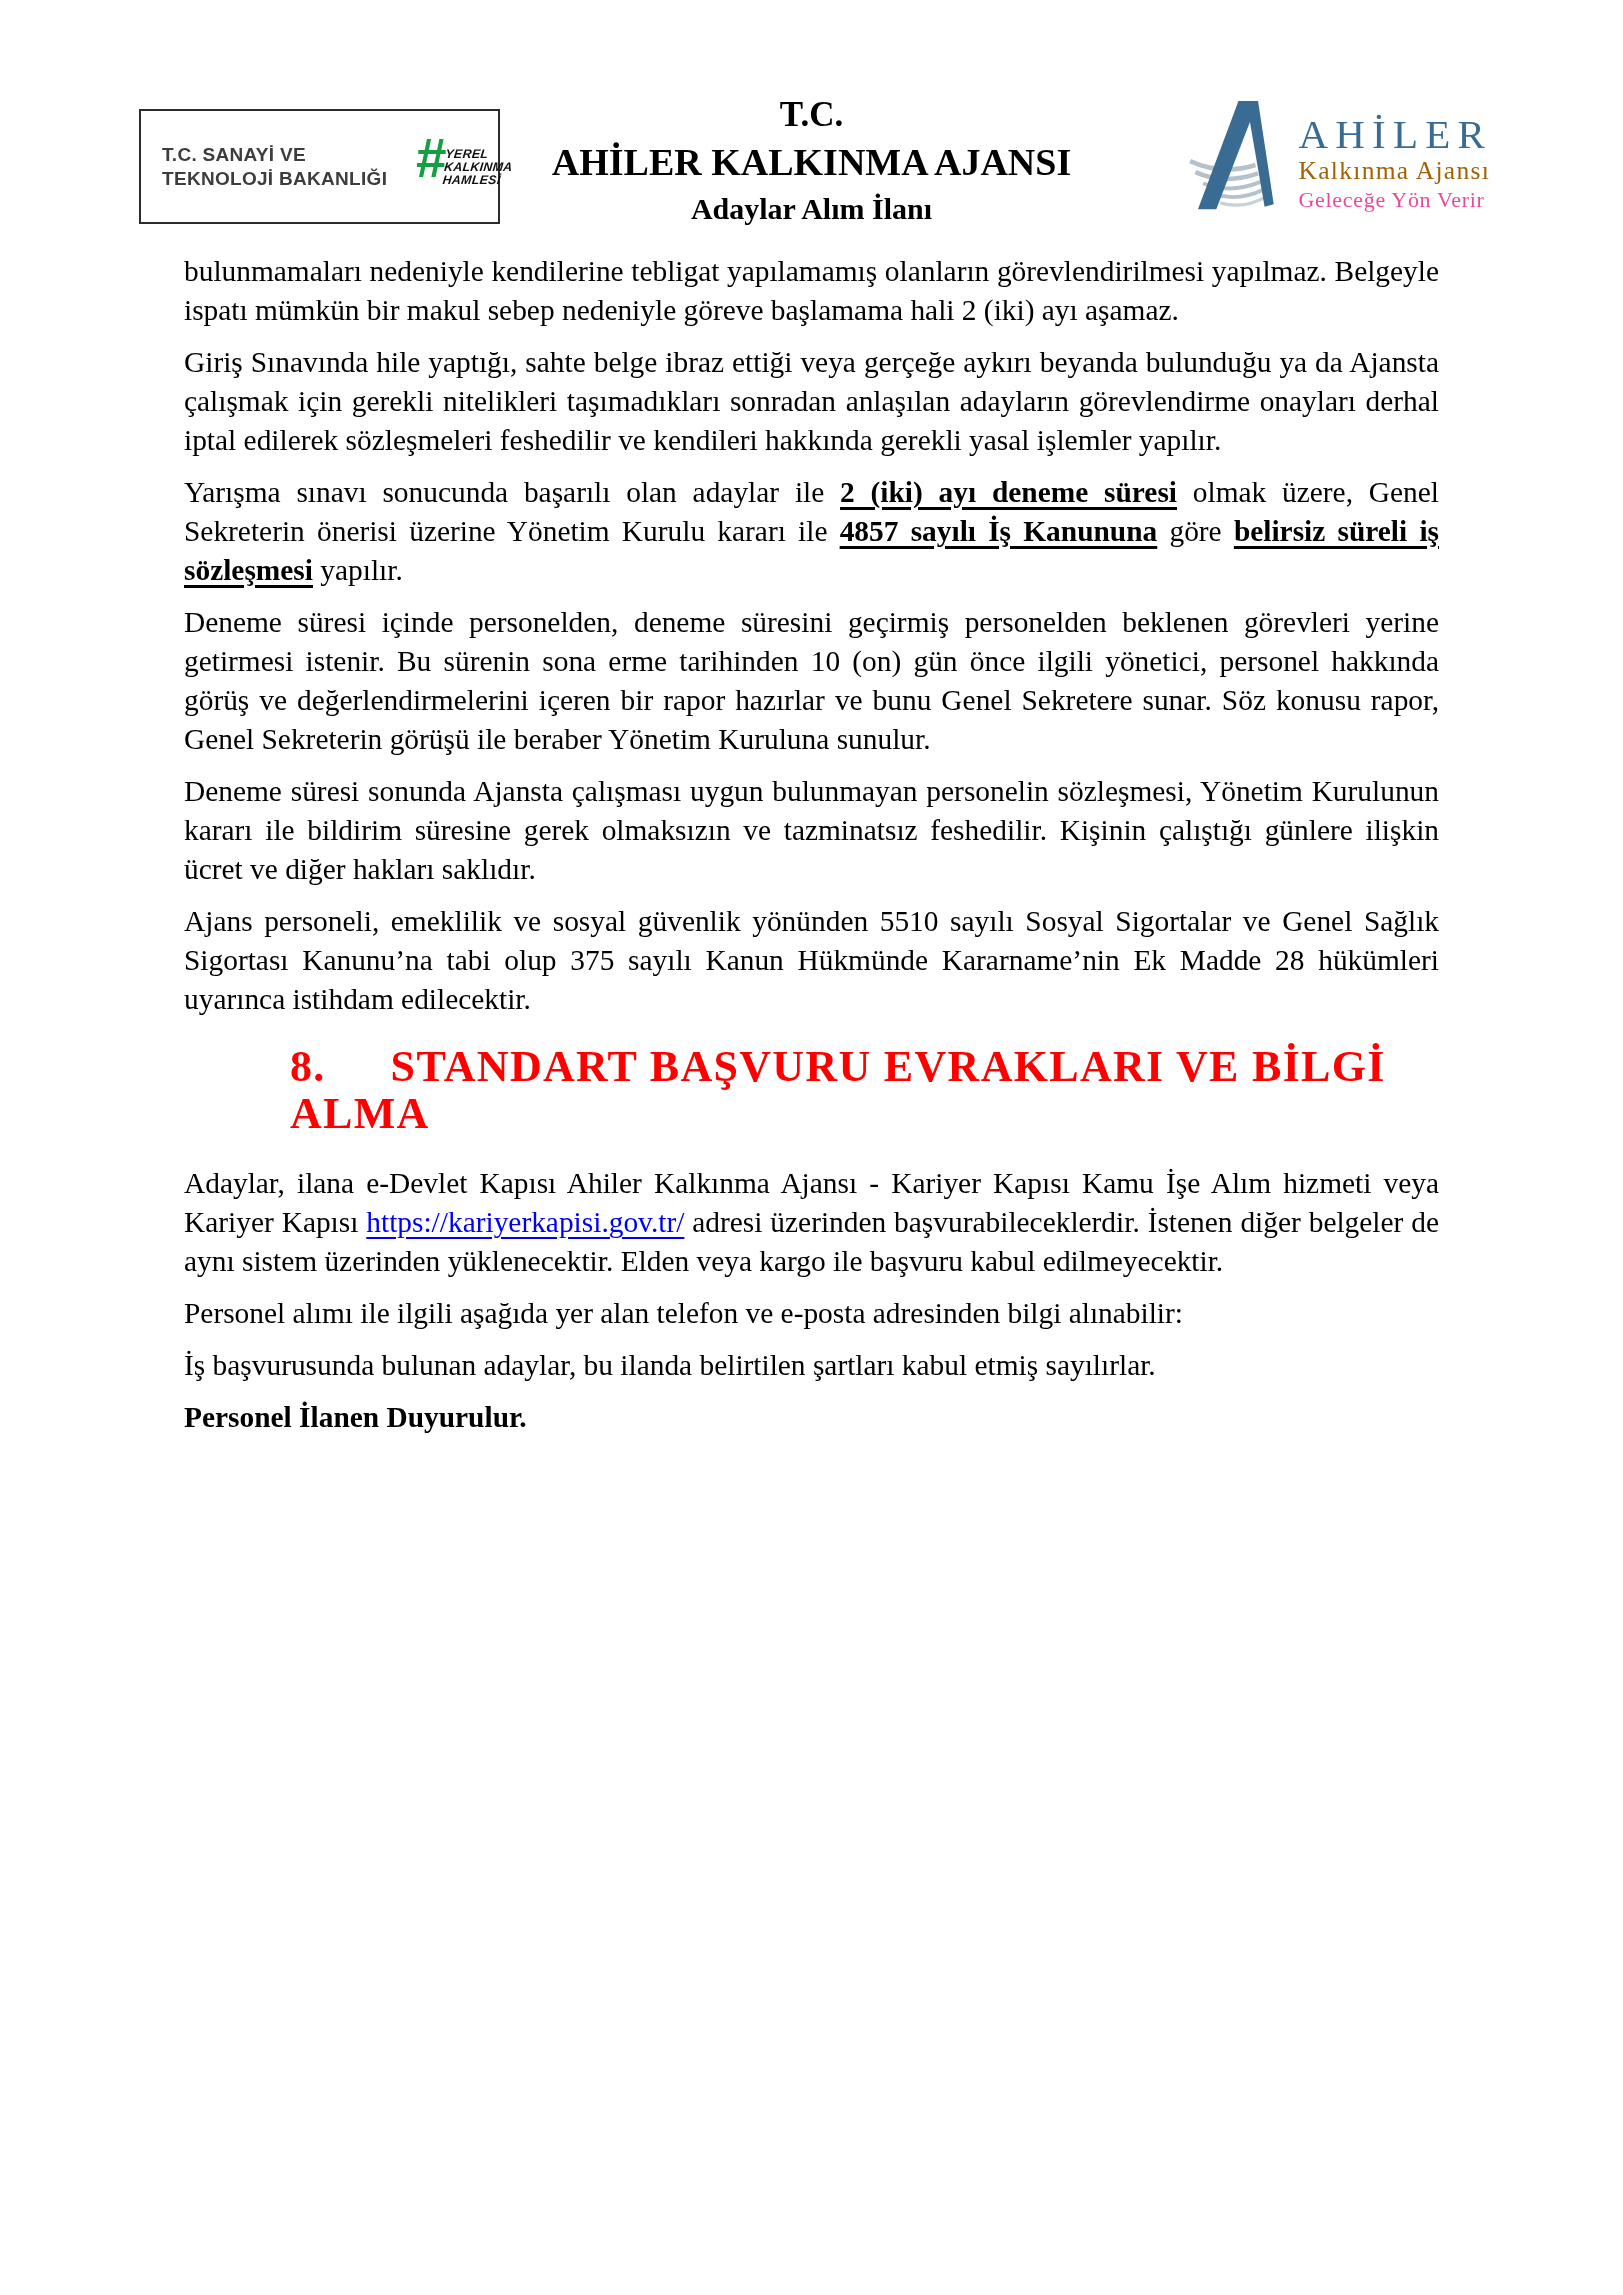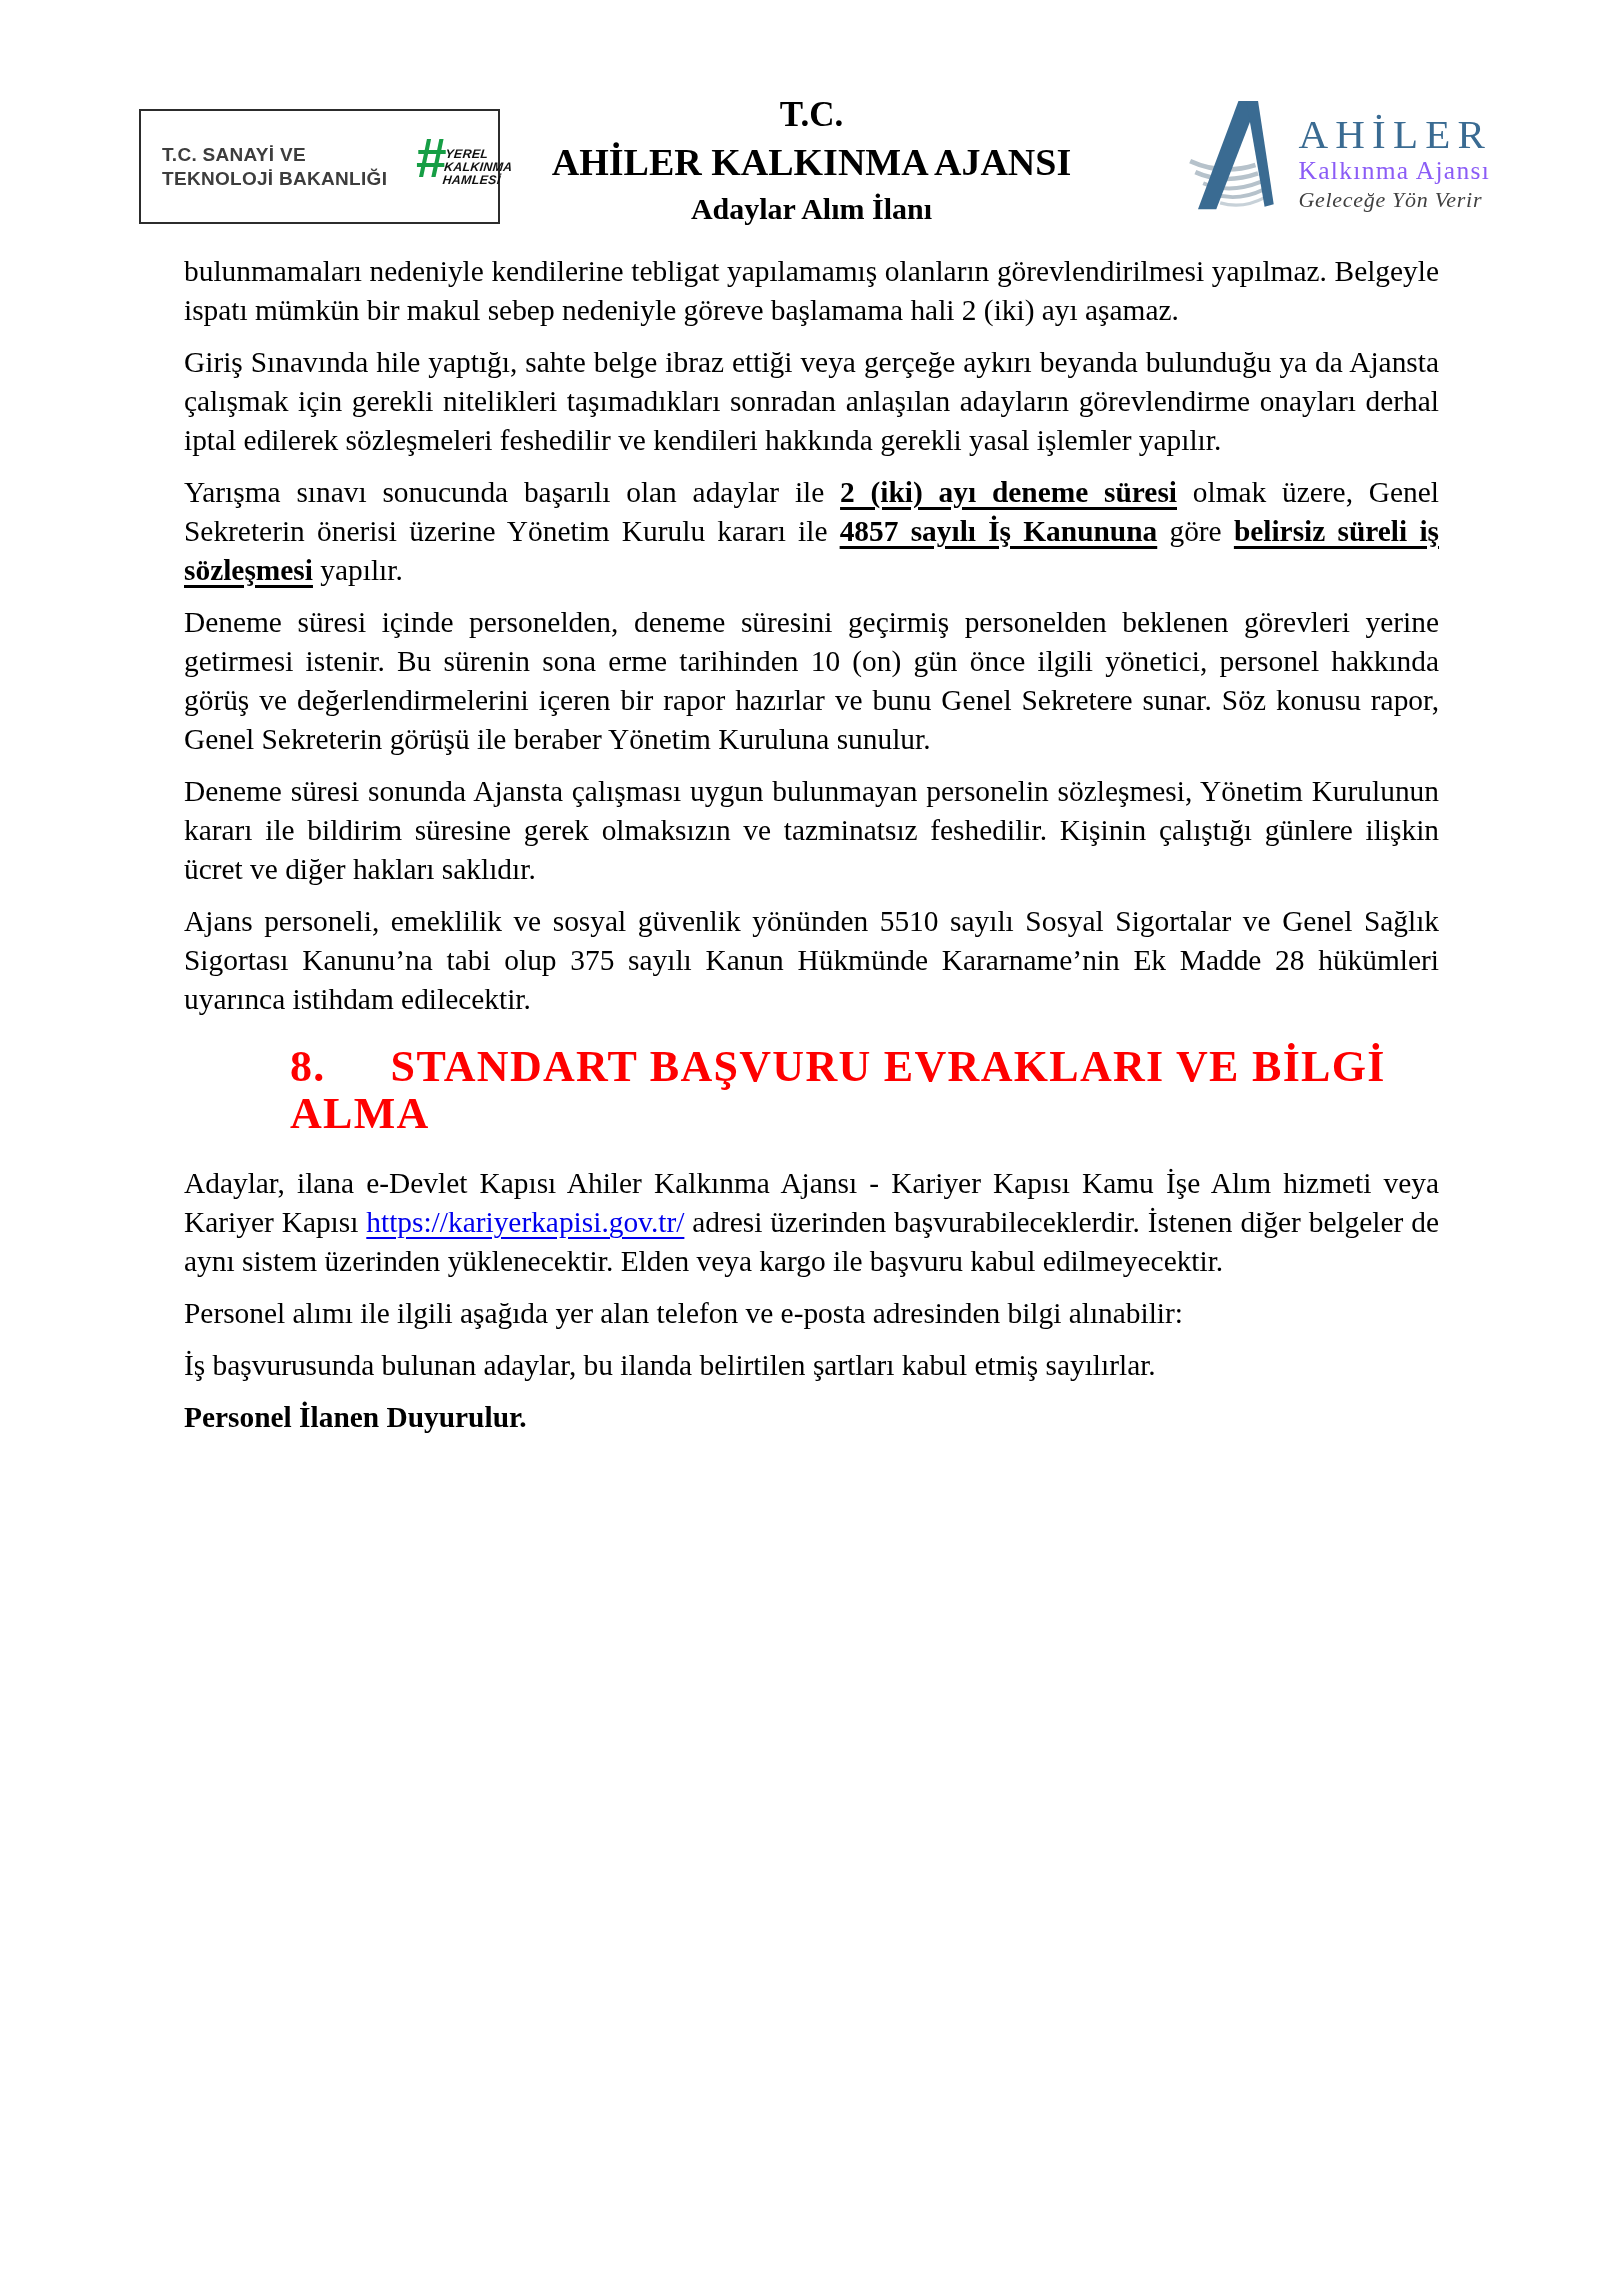--- a/index.html
+++ b/index.html
@@ -49,22 +49,22 @@
     position:absolute; left:50%; transform:translateX(-50%);
     top:93px; width:654px; text-align:center; font-weight:bold;
   }
   .title-tc     { font-size:35px; line-height:43px; }
   .title-agency { font-size:38px; line-height:52px; }
   .title-sub    { font-size:30px; line-height:41px; }
 
   .ahiler-logo { position:absolute; right:131px; top:97px; display:flex; align-items:center; gap:6.5px; }
   .ahiler-text { display:flex; flex-direction:column;margin-top:16px; }
   .ahiler-name    { color:#3a6b92; font-size:41px; line-height:42px; letter-spacing:7.2px; }
-  .ahiler-sub     { color:#8b5cf6; font-size:25.5px; line-height:31px; letter-spacing:1.3px; }
-  .ahiler-tagline { color:#404040; font-size:22px; line-height:27.5px; letter-spacing:0.7px;font-style:italic; }
+  .ahiler-sub     { color:#a16207; font-size:25.5px; line-height:31px; letter-spacing:1.3px; }
+  .ahiler-tagline { color:#ec4899; font-size:22px; line-height:27.5px; letter-spacing:0.7px; }
 
   
   .content {
     position:absolute; left:184px; right:184px; top:252px;
     font-size:29.4px; line-height:39px;
     text-align:justify; text-justify:inter-word;
   }
   .para { margin:0 0 13px 0; }
   .bold-underline {
     font-weight:bold;

